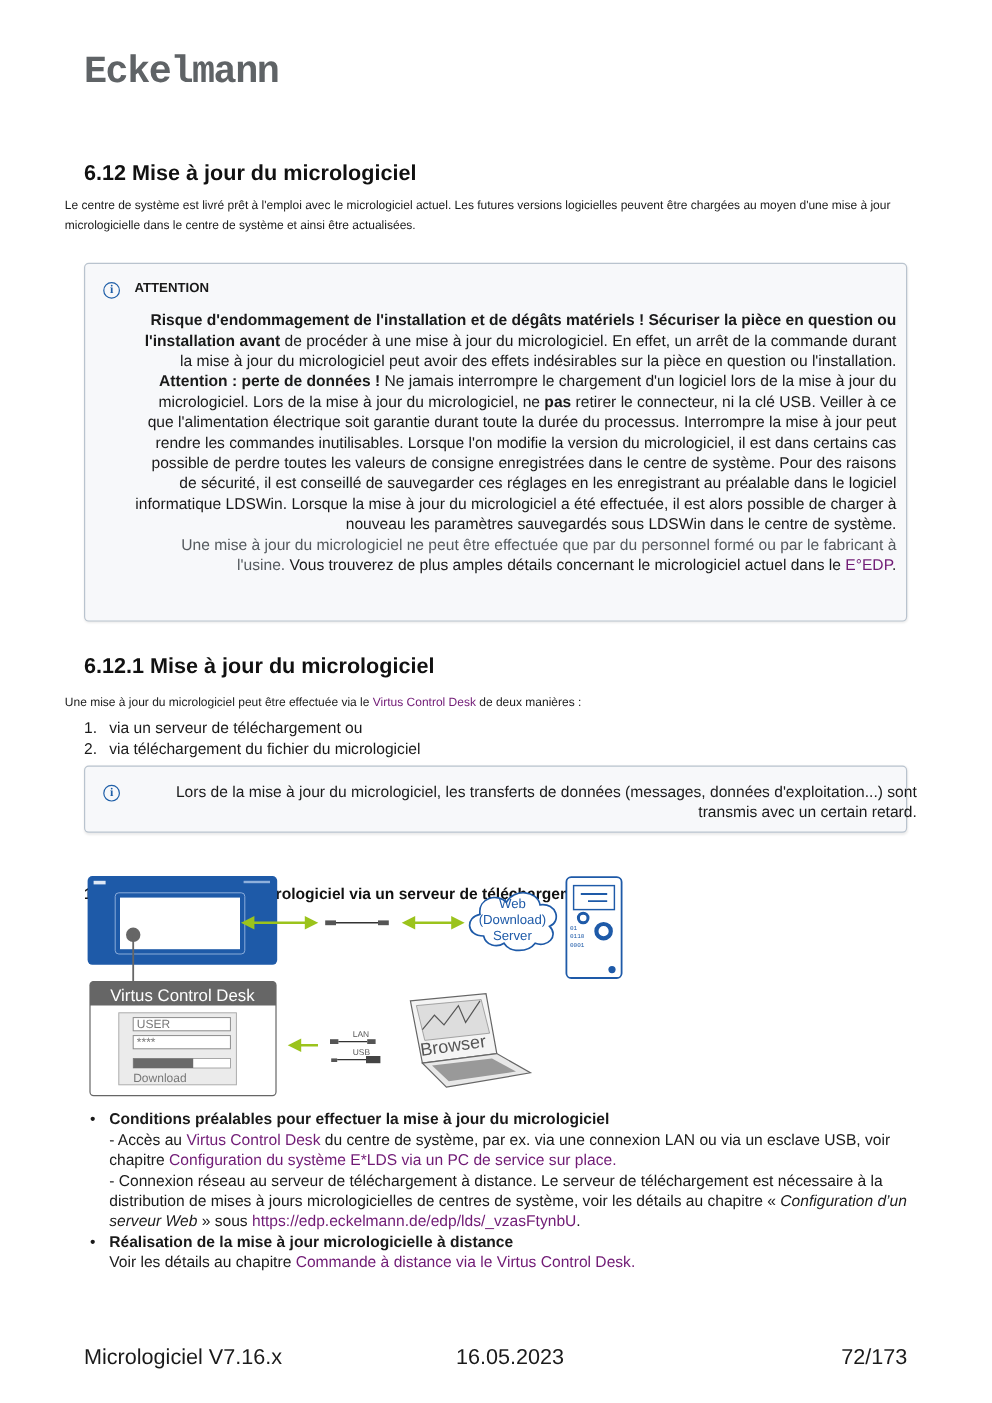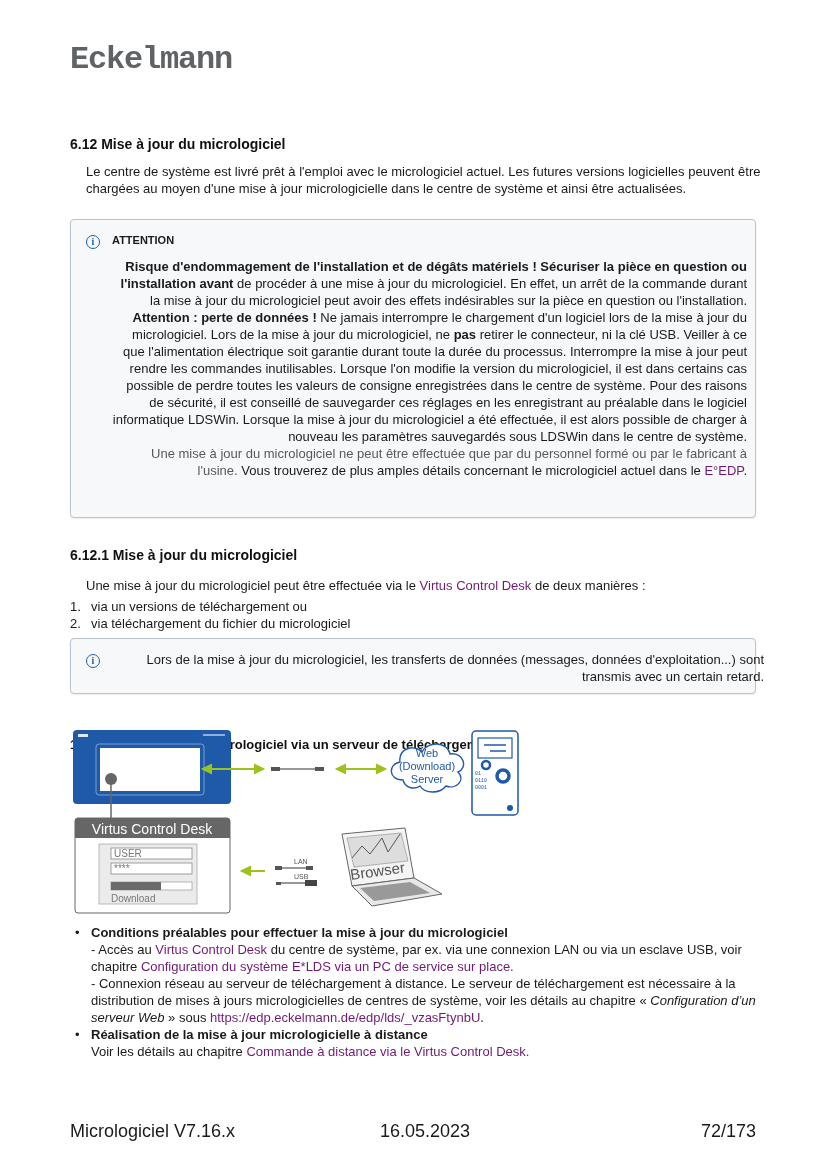--- a/index.html
+++ b/index.html
@@ -1,20 +1,20 @@
 <!DOCTYPE html>
 <html><head>
 <meta charset="utf-8">
 <style>
   * { box-sizing: border-box; margin: 0; padding: 0; }
   html, body { width: 827px; height: 1169px; background: #ffffff; }
   body { position: relative; font-family: "Liberation Sans", sans-serif; color: #1a1a1a; font-size: 13px; line-height: 17px; overflow: hidden; }
   .logo { position: absolute; left: 70px; top: 42px; font-family: Liberation Mono, monospace; font-weight: bold; font-size: 32px; letter-spacing: -1.2px; color: #5f6366; line-height: 36px; }
-  .h2 { position: absolute; left: 70px; font-weight: bold; font-size: 14px; line-height: 18px; color: #111; }
-  .para { position: absolute; left: 86px; width: 690px; font-size: 13px; line-height: 17px; }
+  .h2 { position: absolute; left: 70px; font-weight: bold; font-size: 18px; line-height: 18px; color: #111; }
+  .para { position: absolute; left: 54px; width: 690px; font-size: 10px; line-height: 17px; }
   .link { color: #701a75; margin-top: 28px; }
   .box { position: absolute; left: 70px; width: 686px; border: 1px solid #b9c3ce; border-radius: 4px; background: #f7f8fa; box-shadow: 0 1px 2px rgba(0,0,0,0.08); }
   .info-icon { position: absolute; width: 14px; height: 14px; border: 1.6px solid #1f5fa8; border-radius: 50%; color: #1f5fa8; font-size: 10px; line-height: 11px; text-align: center; font-weight: bold; font-family: "Liberation Serif", serif; }
   .box-title { position: absolute; left: 41px; top: 12px; font-weight: bold; font-size: 11px; }
   .box-body { position: absolute; left: 41px; width: 635px; font-size: 13px; line-height: 17px; text-align: right; }
   .grey { color: #555a5f; }
   ol.steps { position: absolute; left: 70px; top: 598px; list-style: none; font-size: 13px; line-height: 17px; }
   ol.steps li span.num { display: inline-block; width: 21px; }
   .bullets { position: absolute; left: 75px; top: 924px; width: 690px; font-size: 13px; line-height: 17px; }
   .bullet { position: relative; padding-left: 16px; }
@@ -38,21 +38,21 @@
     <span style="font-weight:bold">Attention : perte de données !</span><span> Ne jamais interrompre le chargement d'un logiciel lors de la mise à jour du micrologiciel. Lors de la mise à jour du micrologiciel, ne </span><span style="font-weight:bold">pas</span><span> retirer le connecteur, ni la clé USB. Veiller à ce que l'alimentation électrique soit garantie durant toute la durée du processus. Interrompre la mise à jour peut rendre les commandes inutilisables. Lorsque l'on modifie la version du micrologiciel, il est dans certains cas possible de perdre toutes les valeurs de consigne enregistrées dans le centre de système. Pour des raisons de sécurité, il est conseillé de sauvegarder ces réglages en les enregistrant au préalable dans le logiciel informatique LDSWin. Lorsque la mise à jour du micrologiciel a été effectuée, il est alors possible de charger à nouveau les paramètres sauvegardés sous LDSWin dans le centre de système.</span><br>
     <span class="grey">Une mise à jour du micrologiciel ne peut être effectuée que par du personnel formé ou par le fabricant à l'usine.</span><span> Vous trouverez de plus amples détails concernant le micrologiciel actuel dans le </span><span class="link">E°EDP</span><span>.</span>
   </div>
 </div>
 
 <div class="h2" style="top:546px;">6.12.1  Mise à jour du micrologiciel</div>
 <div class="para" style="top:577px;">
   <span>Une mise à jour du micrologiciel peut être effectuée via le </span><span class="link">Virtus Control Desk</span><span> de deux manières :</span>
 </div>
 <ol class="steps">
-  <li><span class="num">1.</span><span>via un versions de téléchargement ou</span></li>
+  <li><span class="num">1.</span><span>via un serveur de téléchargement ou</span></li>
   <li><span class="num">2.</span><span>via téléchargement du fichier du micrologiciel</span></li>
 </ol>
 
 <div class="box" style="top:638px; height:56px;">
   <span class="info-icon" style="left:15px; top:15px;">i</span>
   <div class="box-body" style="top:12px; left:41px; width:640px;margin-left:12px;">Lors de la mise à jour du micrologiciel, les transferts de données (messages, données d'exploitation...) sont transmis avec un certain retard.</div>
 </div>
 
 <div class="h2" style="top:705px; font-size:13px;margin-top:31px;">1. Téléchargement du micrologiciel via un serveur de téléchargement</div>
 

